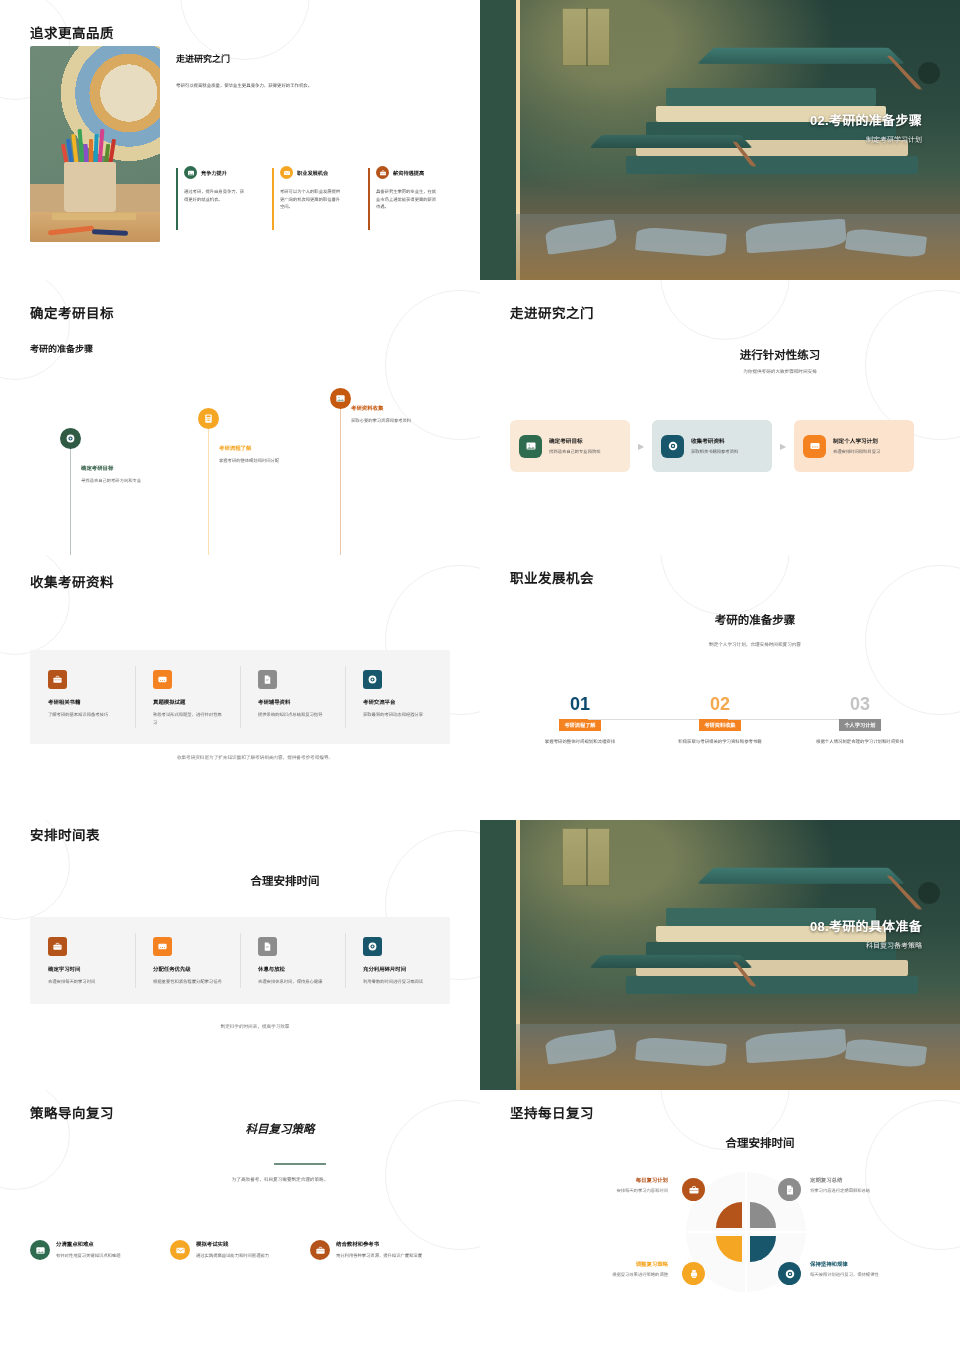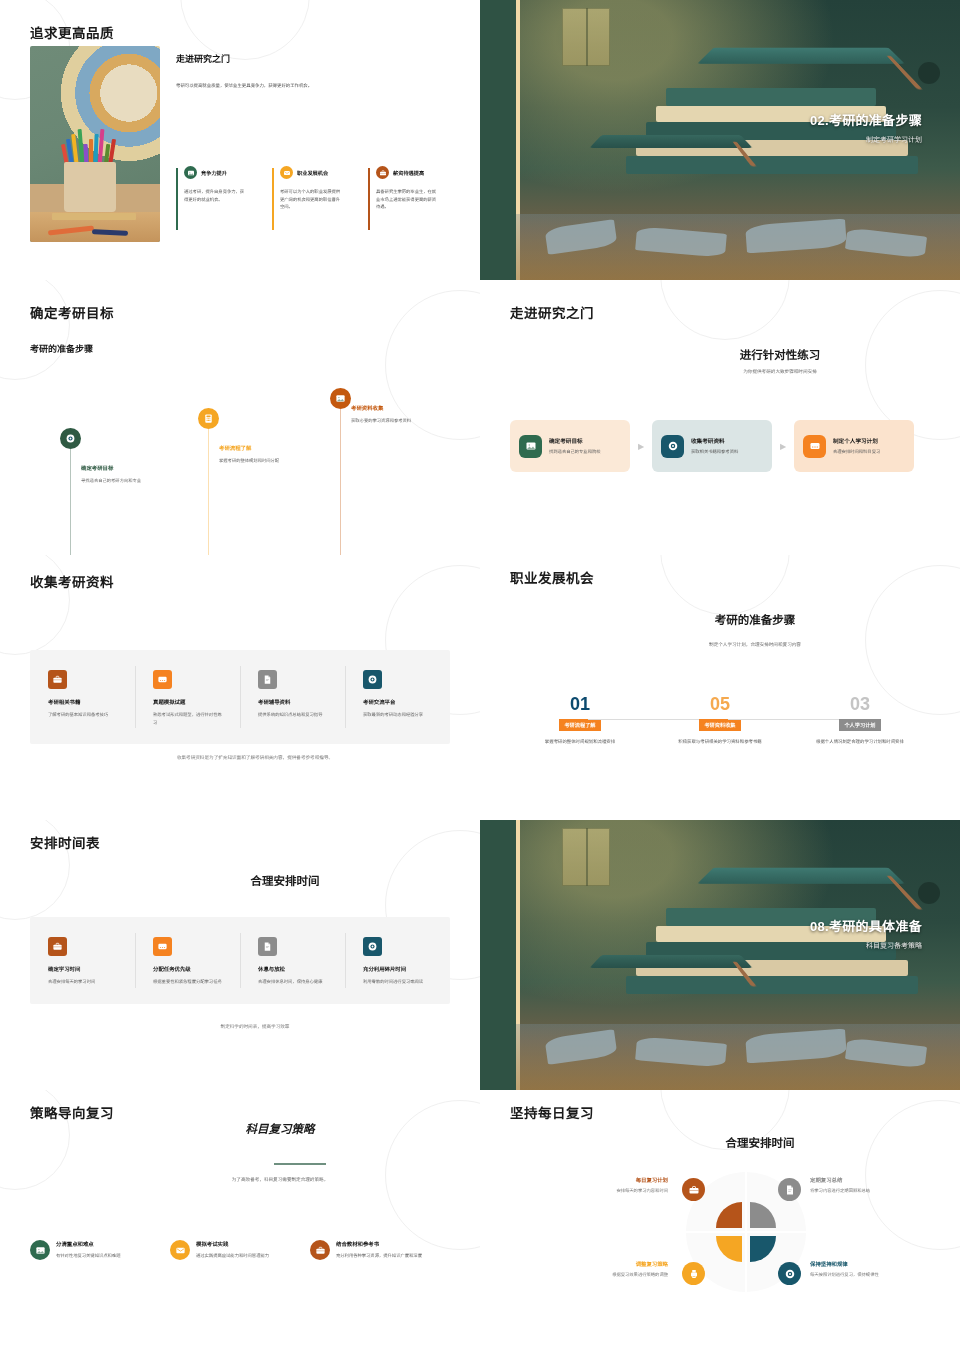--- a/index.html
+++ b/index.html
@@ -409,34 +409,34 @@
     <div class="wm b"></div>
     <div class="s-title" style="position:absolute;left:30px;top:12px;">职业发展机会</div>
     <div class="h2" style="position:absolute;left:110px;top:56px;width:330px;">考研的准备步骤</div>
     <div class="sub" style="position:absolute;left:110px;top:86px;width:330px;">制定个人学习计划，合理安排时间和复习内容</div>
     <div class="num-wrap" id="s6-steps">
         <div class="num-col"><div class="conn" style="left:56%;width:88%"></div>
        <div class="n" style="color:#0c4a6e">01</div>
        <div class="badge" style="background:#f58220">考研流程了解</div>
        <div class="td">掌握考研的整体时间规划和流程安排</div></div>
         <div class="num-col"><div class="conn" style="left:56%;width:88%"></div>
-       <div class="n" style="color:#f5a94f">05</div>
+       <div class="n" style="color:#f5a94f">02</div>
        <div class="badge" style="background:#f58220">考研资料收集</div>
        <div class="td">积极获取与考研相关的学习资料和参考书籍</div></div>
         <div class="num-col">
        <div class="n" style="color:#c4c4c4">03</div>
        <div class="badge" style="background:#8c8c8c">个人学习计划</div>
        <div class="td">根据个人情况制定合理的学习计划和时间安排</div></div>
       </div>
   </div>
 
   <div class="slide">
     <div class="wm a"></div>
     <div class="wm b"></div>
-    <div class="s-title" style="position:absolute;left:30px;top:12px;text-align:center;">安排时间表</div>
+    <div class="s-title" style="position:absolute;left:30px;top:4px;text-align:center;">安排时间表</div>
     <div class="h2" style="position:absolute;left:90px;top:52px;width:390px;">合理安排时间</div>
     <div class="fc-panel" style="top:97px;" id="s7-cols">
         <div class="fc-col">
           <div class="ic icon-sq" style="background:#b5541a">
             <svg width="11" height="11" viewBox="0 0 24 24" fill="none">
               <rect x="3" y="8" width="18" height="11" rx="2" fill="#fff"></rect>
               <path d="M9 8V6.5A1.5 1.5 0 0 1 10.5 5h3A1.5 1.5 0 0 1 15 6.5V8" stroke="#fff" stroke-width="1.8" fill="none"></path>
               <rect x="3" y="12" width="18" height="1.6" fill="#b5541a" opacity=".5"></rect>
             </svg>
           </div>

